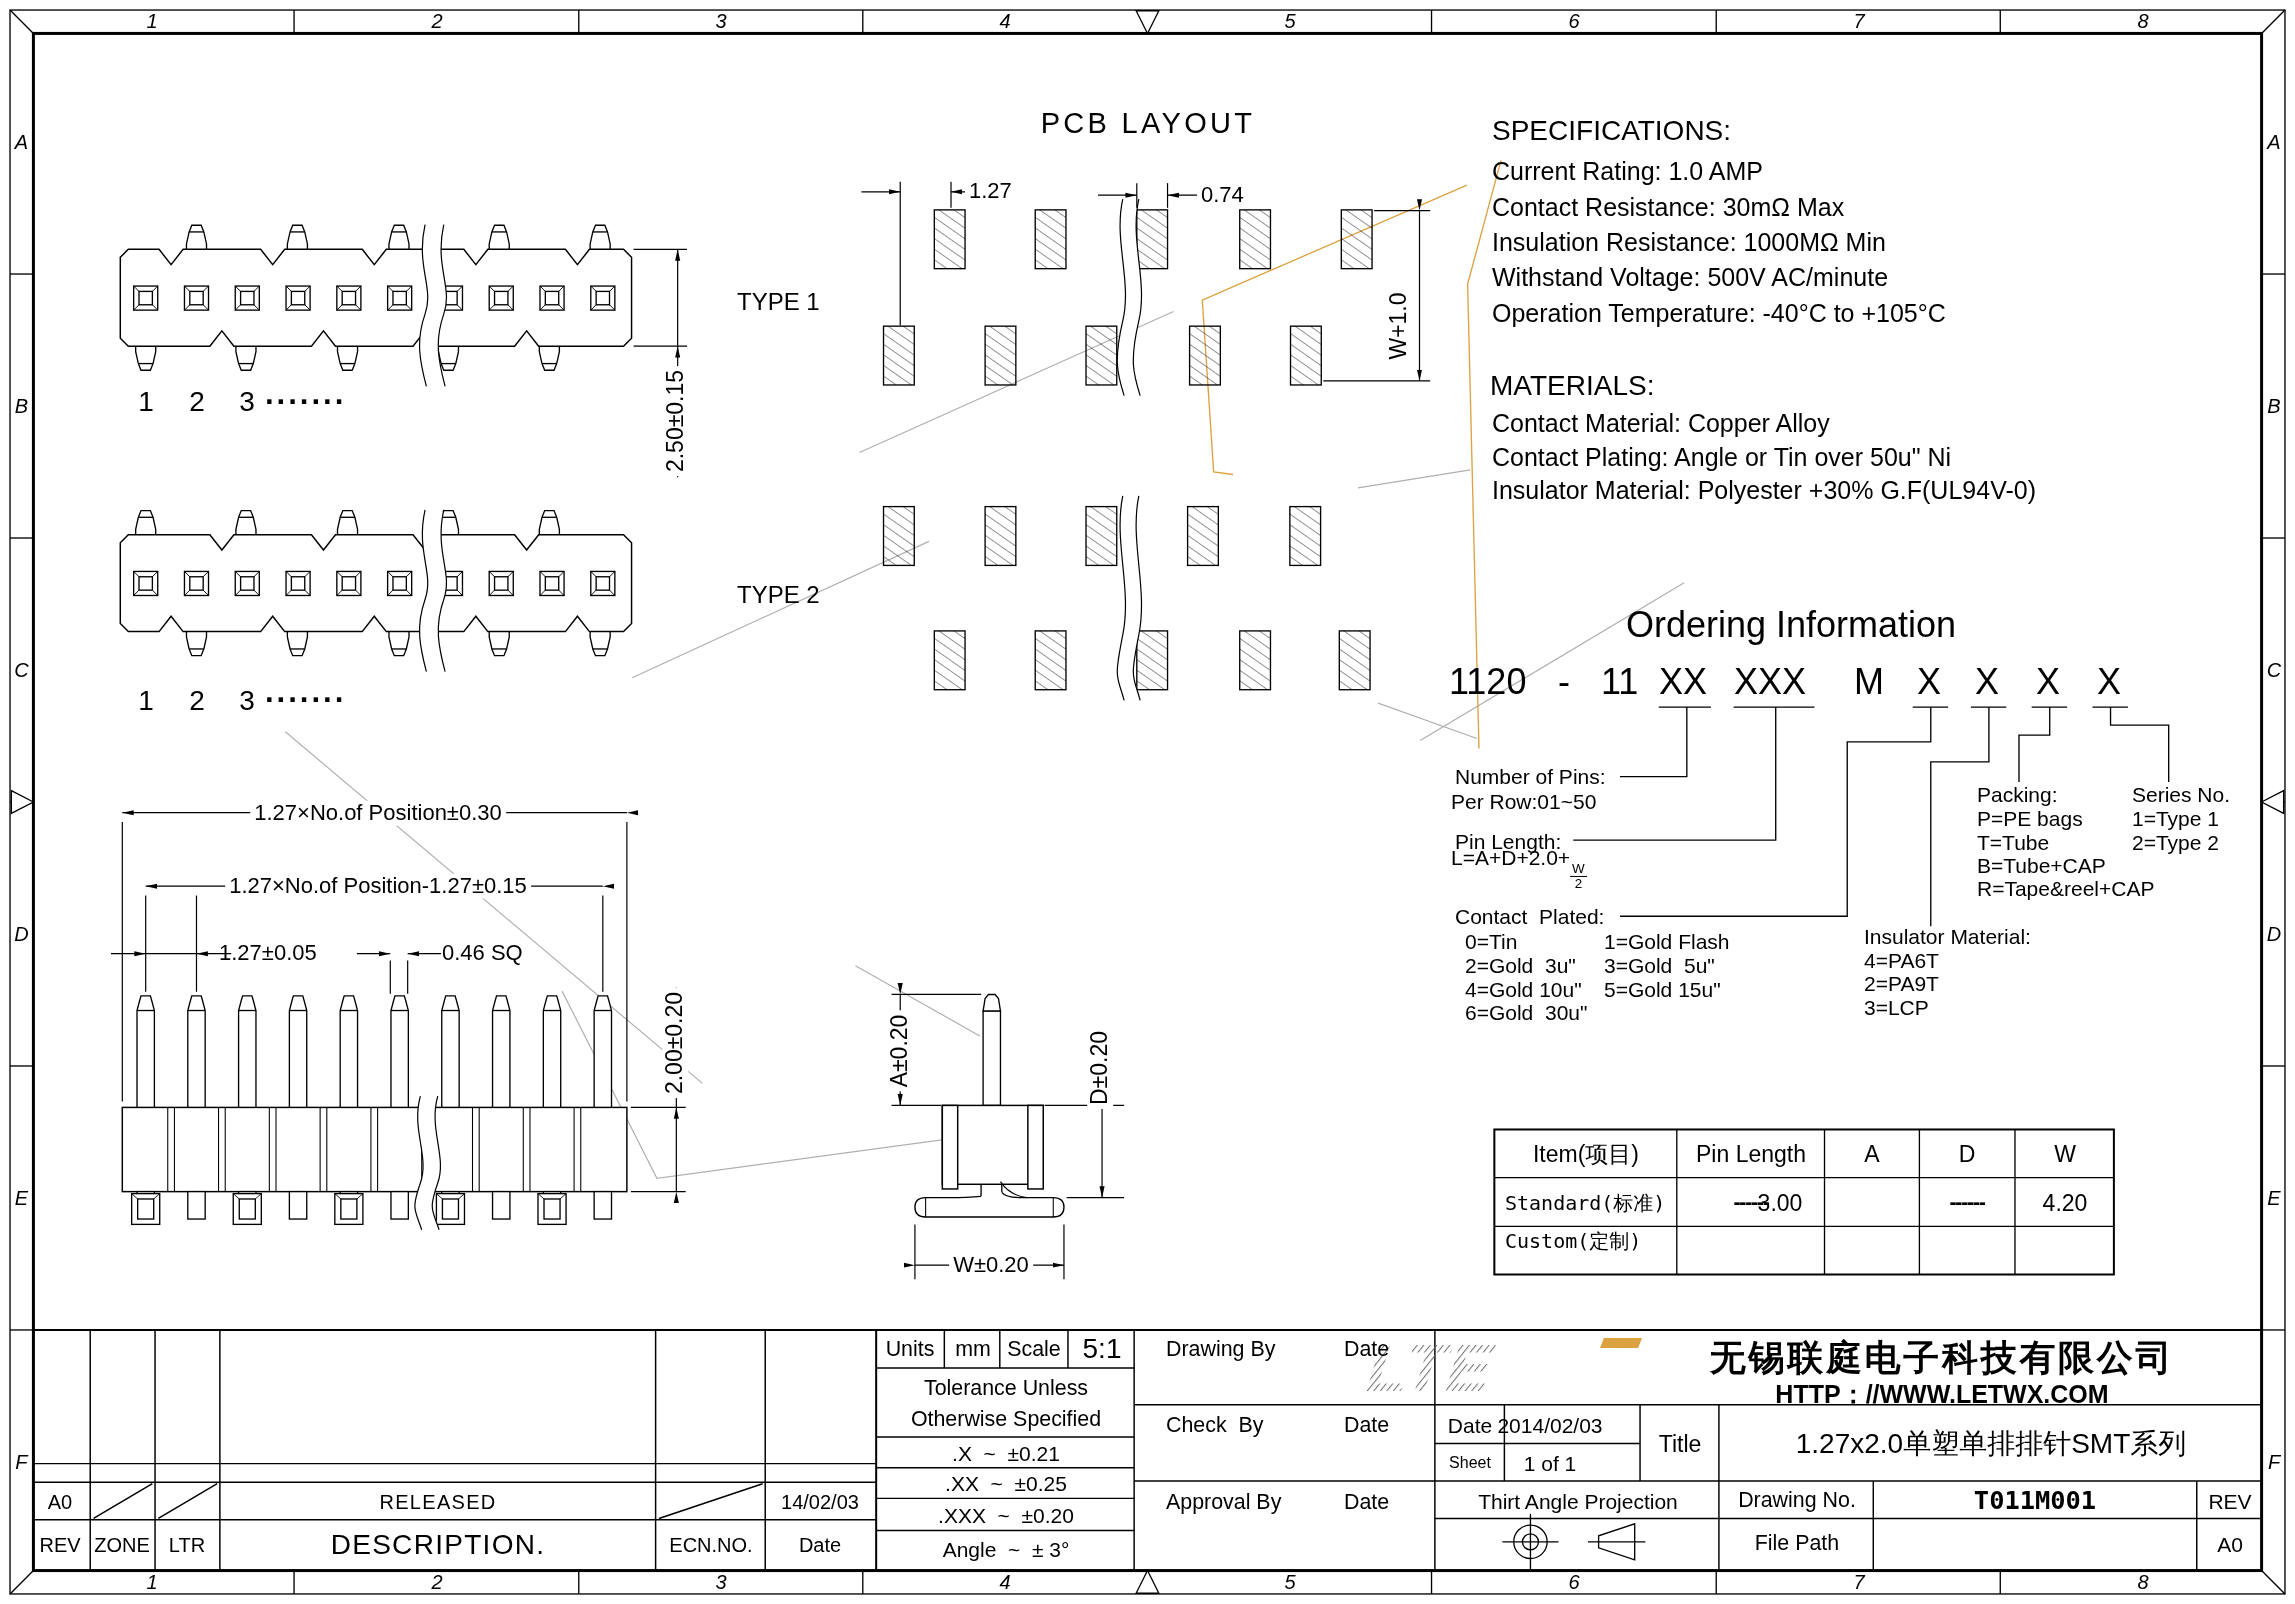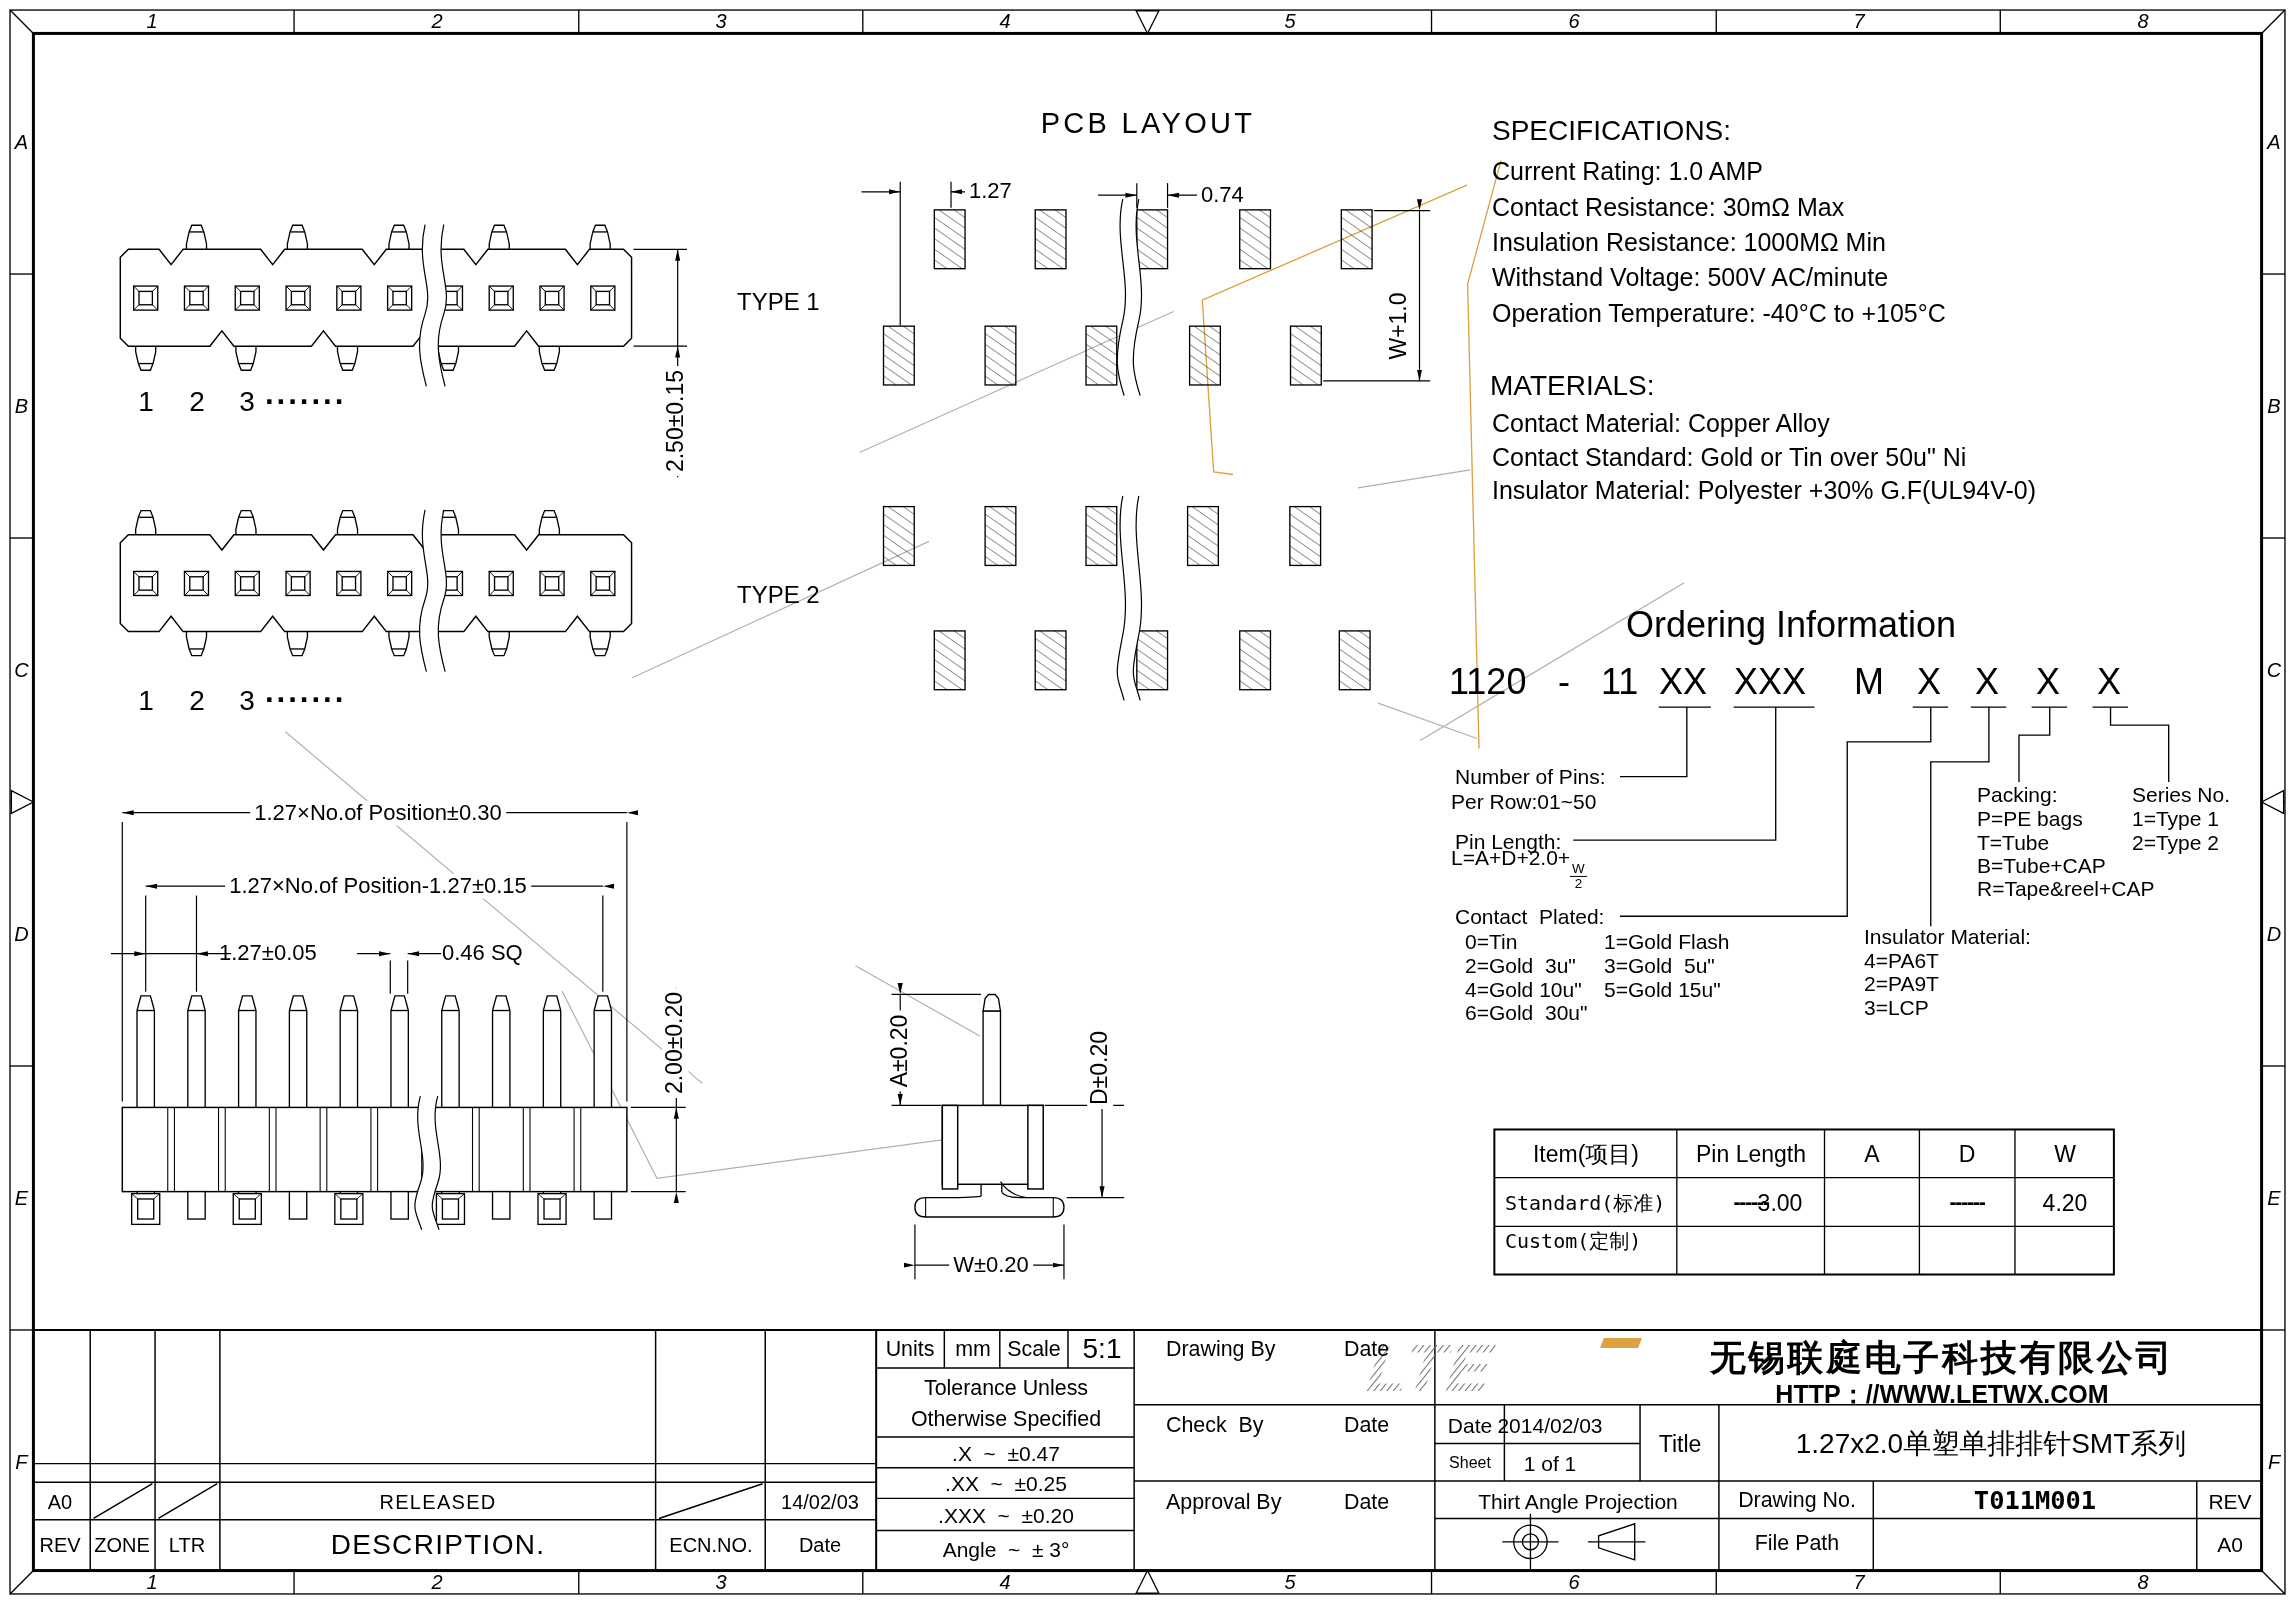--- a/index.html
+++ b/index.html
@@ -460,21 +460,21 @@
 
 <div class="t" style="left:1492px;top:131px;font-size:28px">SPECIFICATIONS:</div>
 <div class="t" style="left:1492px;top:171px;font-size:25px">Current Rating: 1.0 AMP</div>
 <div class="t" style="left:1492px;top:207px;font-size:25px">Contact Resistance: 30mΩ Max</div>
 <div class="t" style="left:1492px;top:242px;font-size:25px">Insulation Resistance: 1000MΩ Min</div>
 <div class="t" style="left:1492px;top:277px;font-size:25px">Withstand Voltage: 500V AC/minute</div>
 <div class="t" style="left:1492px;top:313px;font-size:25px">Operation Temperature: -40°C to +105°C</div>
 
 <div class="t" style="left:1490px;top:386px;font-size:28px">MATERIALS:</div>
 <div class="t" style="left:1492px;top:423px;font-size:25px">Contact Material: Copper Alloy</div>
-<div class="t" style="left:1492px;top:457px;font-size:25px">Contact Standard: Gold or Tin over 50u" Ni</div>
+<div class="t" style="left:1492px;top:457px;font-size:25px">Contact Plating: Angle or Tin over 50u" Ni</div>
 <div class="t" style="left:1492px;top:490px;font-size:25px">Insulator Material: Polyester +30% G.F(UL94V-0)</div>
 
 <div class="t c" style="left:1791px;top:625px;font-size:36px">Ordering Information</div>
 <div class="t" style="left:1449px;top:682px;font-size:36px">1120</div>
 <div class="t" style="left:1558px;top:682px;font-size:36px">-</div>
 <div class="t" style="left:1601px;top:682px;font-size:36px">11</div>
 <div class="t" style="left:1659px;top:682px;font-size:36px">XX</div>
 <div class="t" style="left:1734px;top:682px;font-size:36px">XXX</div>
 <div class="t" style="left:1854px;top:682px;font-size:36px">M</div>
 <div class="t" style="left:1917px;top:682px;font-size:36px">X</div>
@@ -528,21 +528,21 @@
 <div class="t c" style="left:438px;top:1545px;font-size:28px;letter-spacing:1.3px">DESCRIPTION.</div>
 <div class="t c" style="left:711px;top:1545px;font-size:20px">ECN.NO.</div>
 <div class="t c" style="left:820px;top:1545px;font-size:20px">Date</div>
 
 <div class="t c" style="left:910px;top:1350px;font-size:21.4px">Units</div>
 <div class="t c" style="left:973px;top:1350px;font-size:21.4px">mm</div>
 <div class="t c" style="left:1034px;top:1350px;font-size:21.4px">Scale</div>
 <div class="t c" style="left:1102px;top:1349px;font-size:28px">5:1</div>
 <div class="t c" style="left:1006px;top:1389px;font-size:21.4px">Tolerance Unless</div>
 <div class="t c" style="left:1006px;top:1420px;font-size:21.4px">Otherwise Specified</div>
-<div class="t c" style="left:1006px;top:1453px;font-size:21px">.X  ~  ±0.47</div>
+<div class="t c" style="left:1006px;top:1453px;font-size:21px">.X  ~  ±0.21</div>
 <div class="t c" style="left:1006px;top:1483px;font-size:21px">.XX  ~  ±0.25</div>
 <div class="t c" style="left:1006px;top:1515px;font-size:21px">.XXX  ~  ±0.20</div>
 <div class="t c" style="left:1006px;top:1549px;font-size:21px">Angle  ~  ± 3°</div>
 <div class="t" style="left:1166px;top:1350px;font-size:21.4px">Drawing By</div>
 <div class="t" style="left:1344px;top:1350px;font-size:21.4px">Date</div>
 <div class="t" style="left:1166px;top:1426px;font-size:21.4px">Check  By</div>
 <div class="t" style="left:1344px;top:1426px;font-size:21.4px">Date</div>
 <div class="t" style="left:1166px;top:1503px;font-size:21.4px">Approval By</div>
 <div class="t" style="left:1344px;top:1503px;font-size:21.4px">Date</div>
 <div class="t c" style="left:1470px;top:1425px;font-size:21px">Date</div>

